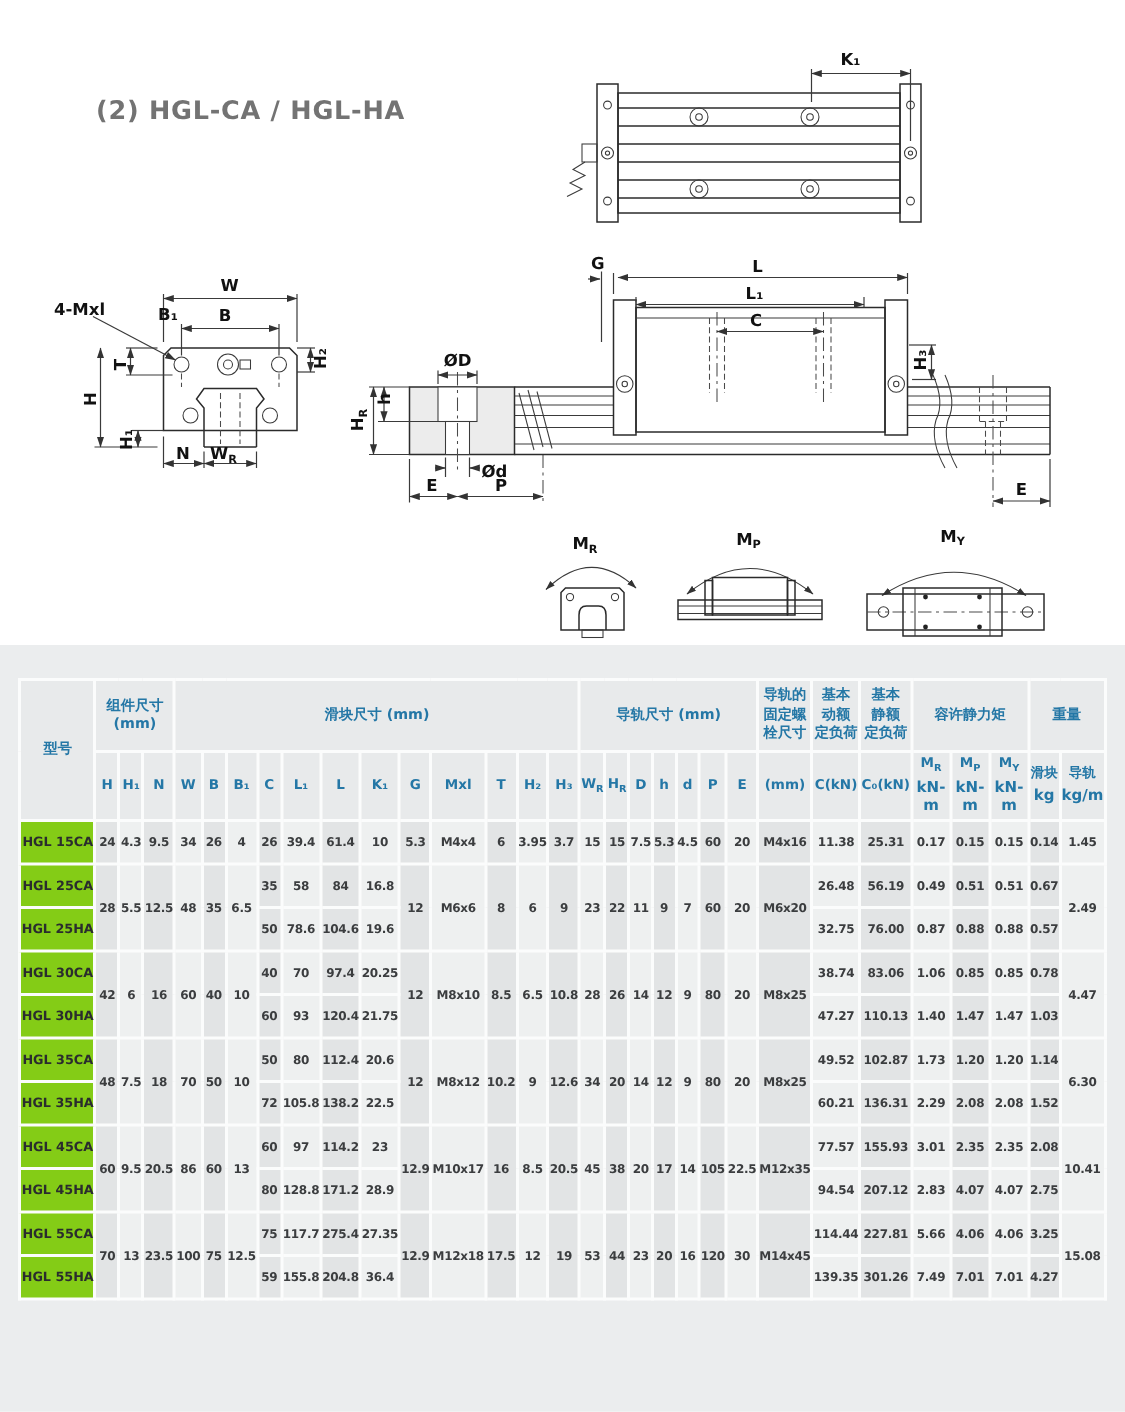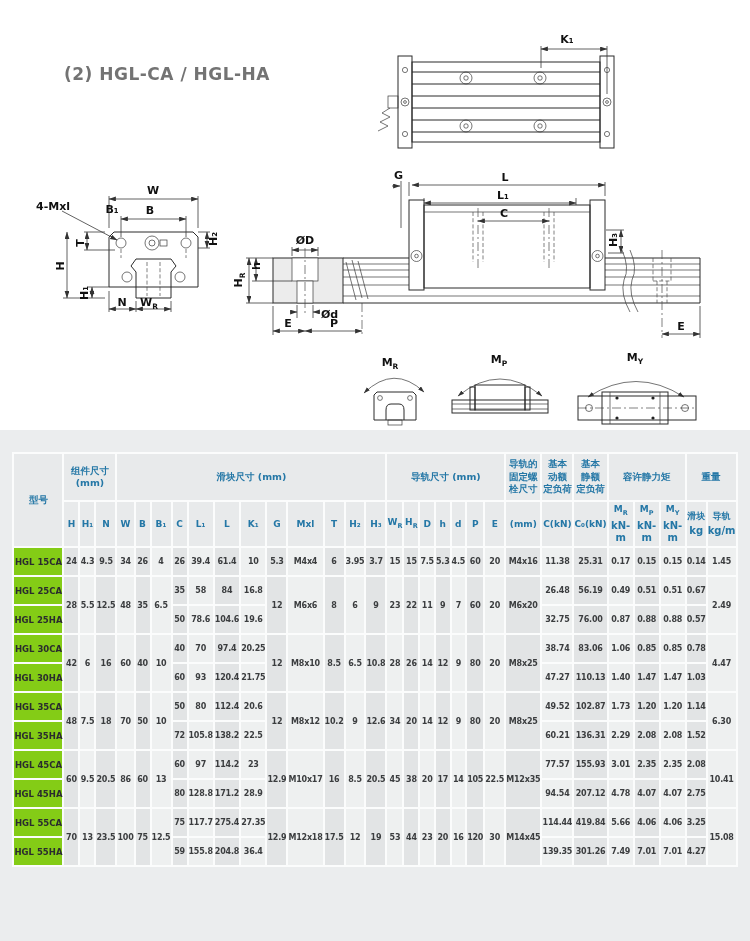--- a/index.html
+++ b/index.html
@@ -602,21 +602,21 @@
           <td rowspan="2" class="cb">10.41</td>
         </tr>
         <tr>
           <td class="model">HGL 45HA</td>
           <td class="ca">80</td>
           <td class="cb">128.8</td>
           <td class="ca">171.2</td>
           <td class="cb">28.9</td>
           <td class="cb">94.54</td>
           <td class="ca">207.12</td>
-          <td class="cb">4.78</td>
+          <td class="cb">2.83</td>
           <td class="ca">4.07</td>
           <td class="cb">4.07</td>
           <td class="ca">2.75</td>
         </tr>
         <tr>
           <td class="model">HGL 55CA</td>
           <td rowspan="2" class="ca">70</td>
           <td rowspan="2" class="cb">13</td>
           <td rowspan="2" class="ca">23.5</td>
           <td rowspan="2" class="cb">100</td>
@@ -633,21 +633,21 @@
           <td rowspan="2" class="ca">19</td>
           <td rowspan="2" class="cb">53</td>
           <td rowspan="2" class="ca">44</td>
           <td rowspan="2" class="cb">23</td>
           <td rowspan="2" class="ca">20</td>
           <td rowspan="2" class="cb">16</td>
           <td rowspan="2" class="ca">120</td>
           <td rowspan="2" class="cb">30</td>
           <td rowspan="2" class="ca">M14x45</td>
           <td class="cb">114.44</td>
-          <td class="ca">419.84</td>
+          <td class="ca">227.81</td>
           <td class="cb">5.66</td>
           <td class="ca">4.06</td>
           <td class="cb">4.06</td>
           <td class="ca">3.25</td>
           <td rowspan="2" class="cb">15.08</td>
         </tr>
         <tr>
           <td class="model">HGL 55HA</td>
           <td class="ca">59</td>
           <td class="cb">155.8</td>

